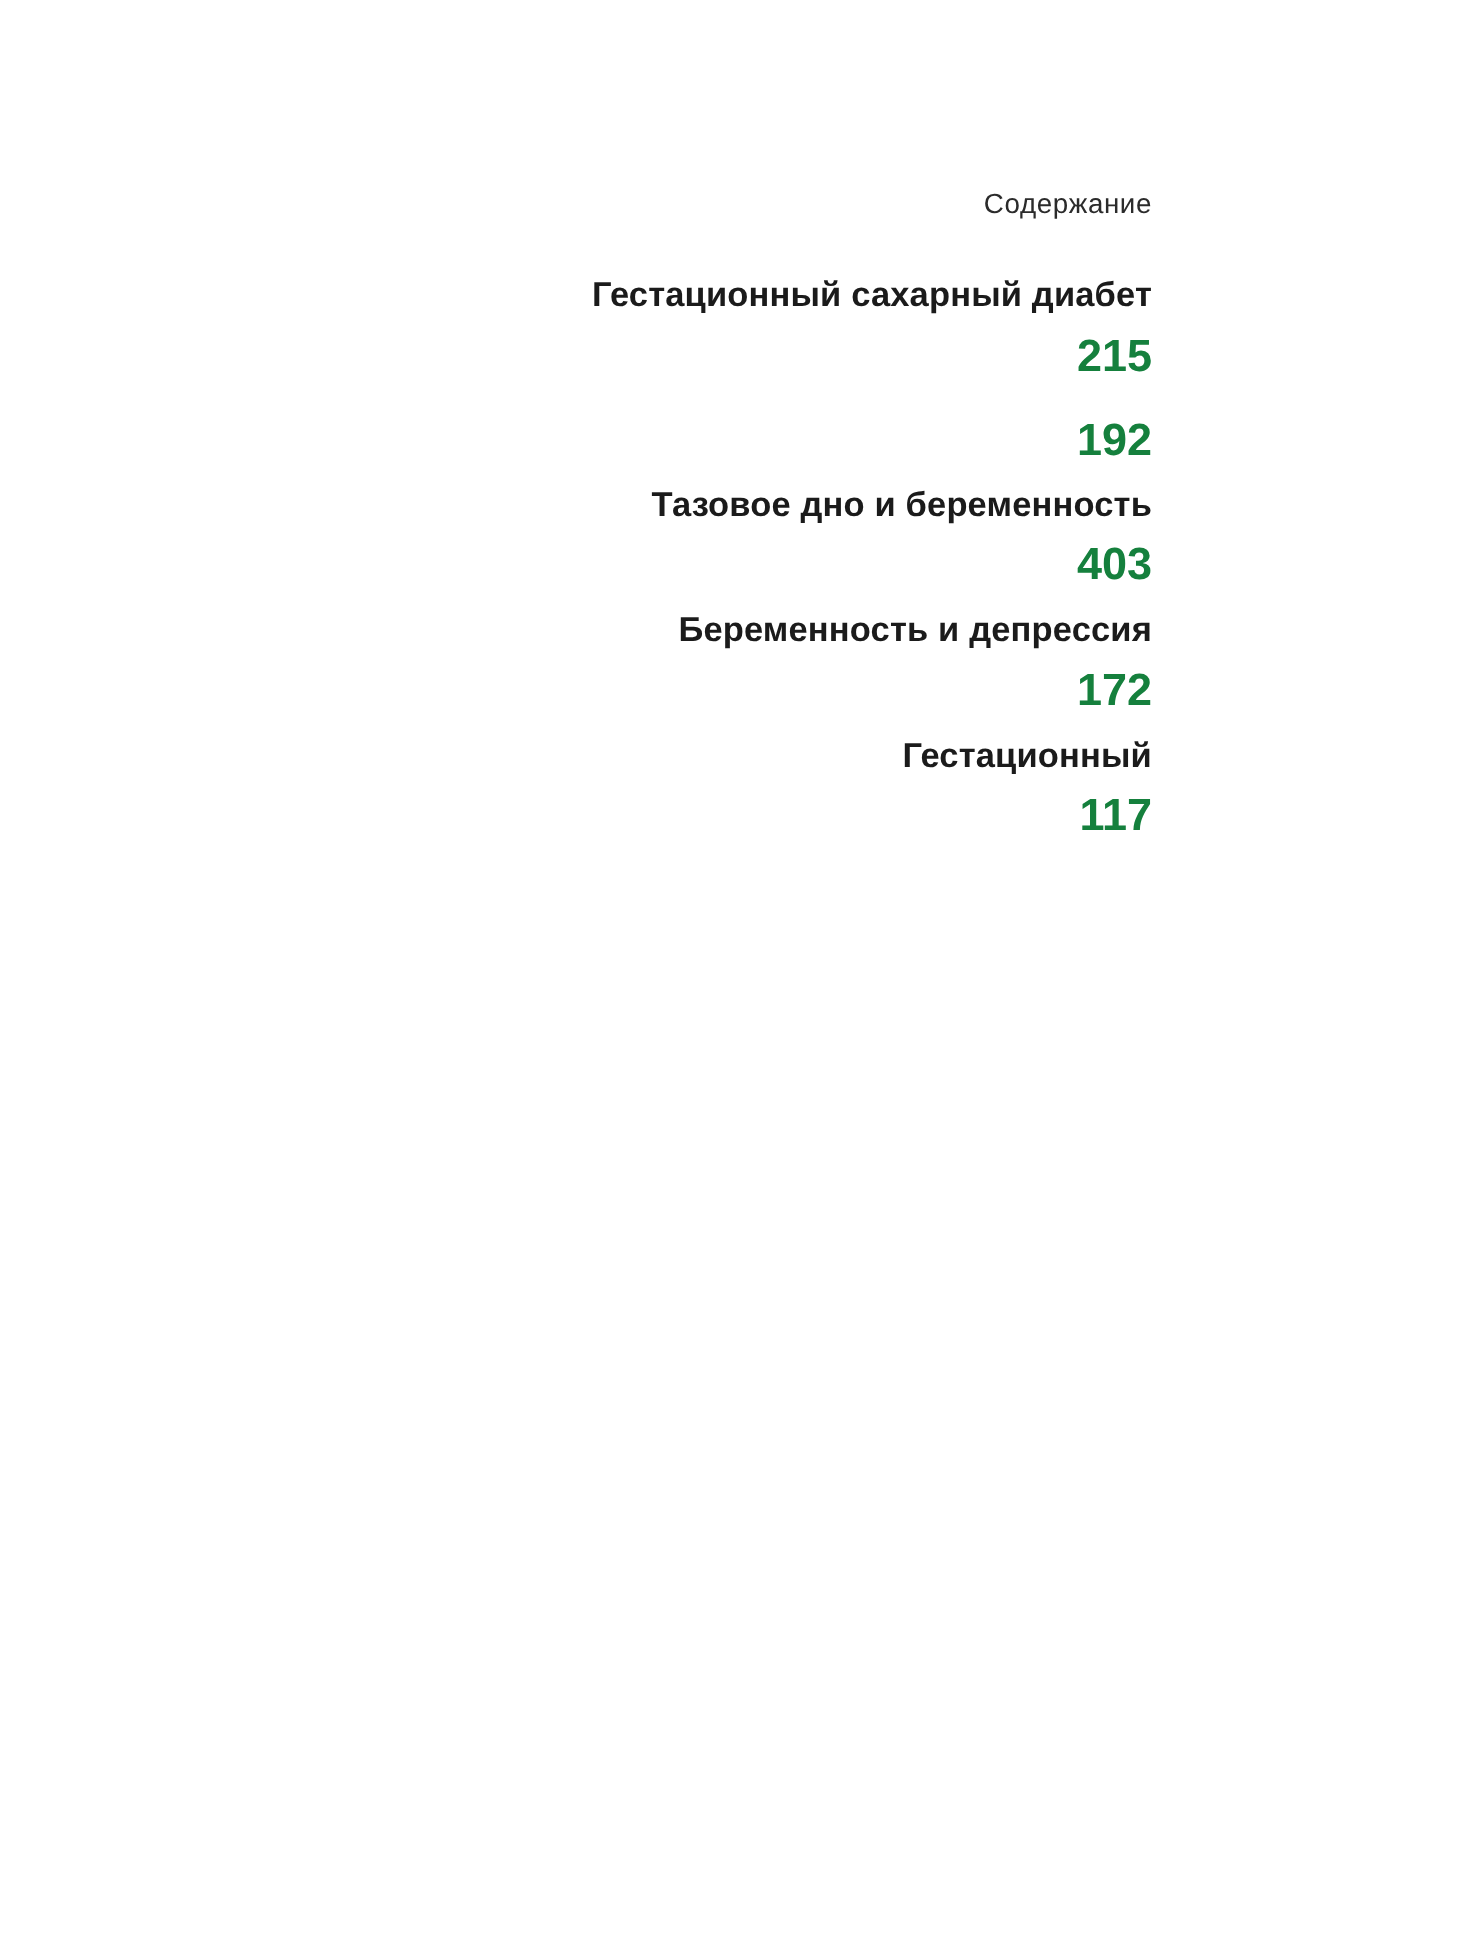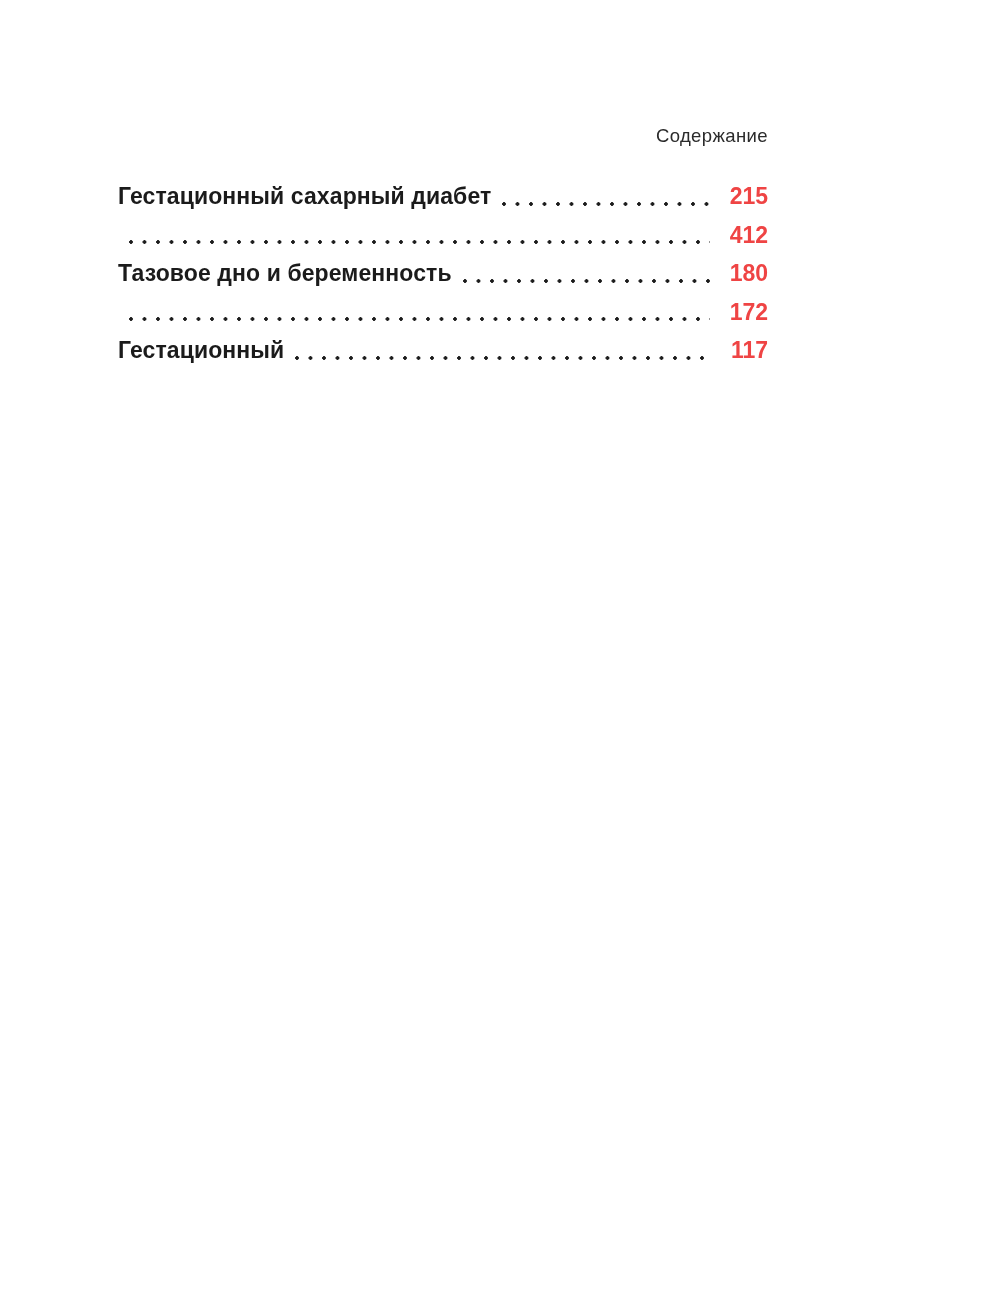--- a/index.html
+++ b/index.html
@@ -32,23 +32,24 @@
     line-height: 1.3;
     font-weight: 400;
     letter-spacing: 0.4px;
     color: #2b2b2b;
     text-align: right;
     margin-bottom: 35px;
   }
 
   .toc-row {
     display: flex;
-    align-items: flex-start;
+    align-items: flex-end;
     line-height: 1.2;
     margin-bottom: 11px;
+    flex-direction: column;
   }
 
   .toc-title {
     font-size: 23px;
     font-weight: 700;
     color: #1b1b1b;
     white-space: nowrap;
     letter-spacing: 0.1px;
   }
 
@@ -57,23 +58,23 @@
     align-self: flex-end;
     height: 4px;
     margin: 0 12px 5px 11px;
     background-image: radial-gradient(circle at 2px 2px, #1c1c1c 1.55px, transparent 2.1px);
     background-size: 13.5px 4px;
     background-repeat: repeat-x;
     background-position: left bottom;
   }
 
   .toc-page {
-    font-size: 23px;
+    font-size: 30px;
     font-weight: 700;
-    color: #ef4444;
+    color: #15803d;
     min-width: 46px;
     text-align: right;
     white-space: nowrap;
   }
 </style>
 </head>
 <body>
 
 <div class="page">
   <div class="content">
@@ -82,30 +83,31 @@
 
     <div class="toc-list">
   <div class="toc-row">
     <span class="toc-title">Гестационный сахарный диабет</span>
     <span class="toc-leader"></span>
     <span class="toc-page">215</span>
   </div>
 
   <div class="toc-row">
     <span class="toc-leader"></span>
-    <span class="toc-page">412</span>
+    <span class="toc-page">192</span>
   </div>
 
   <div class="toc-row">
     <span class="toc-title">Тазовое дно и беременность</span>
     <span class="toc-leader"></span>
-    <span class="toc-page">180</span>
+    <span class="toc-page">403</span>
   </div>
 
   <div class="toc-row">
+    <span class="toc-title">Беременность и депрессия</span>
     <span class="toc-leader"></span>
     <span class="toc-page">172</span>
   </div>
 
   <div class="toc-row">
     <span class="toc-title">Гестационный</span>
     <span class="toc-leader"></span>
     <span class="toc-page">117</span>
   </div>
 

